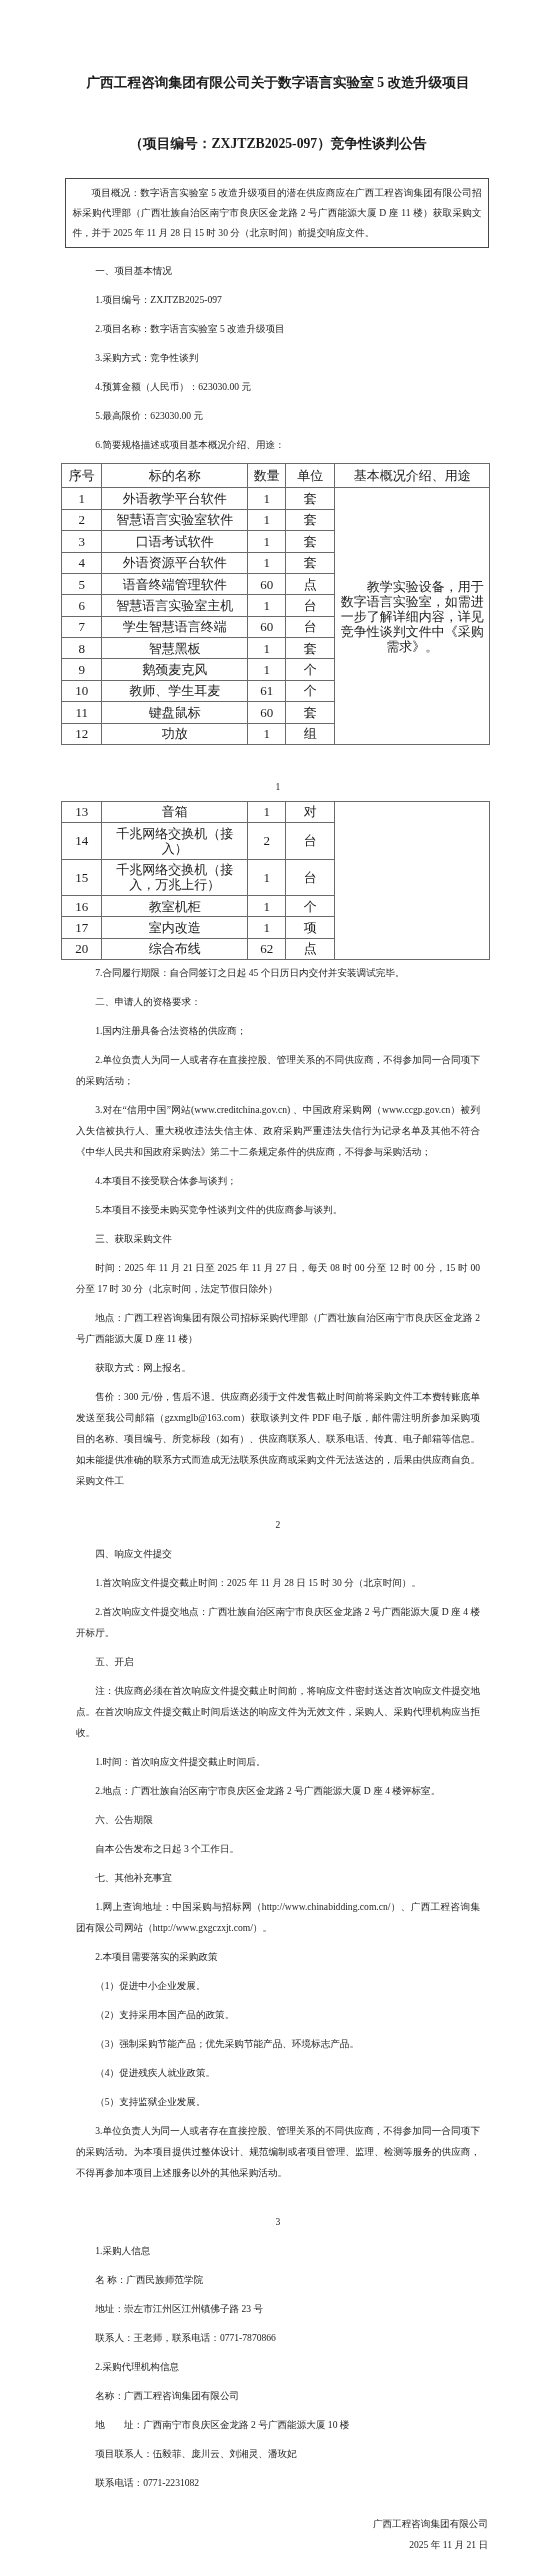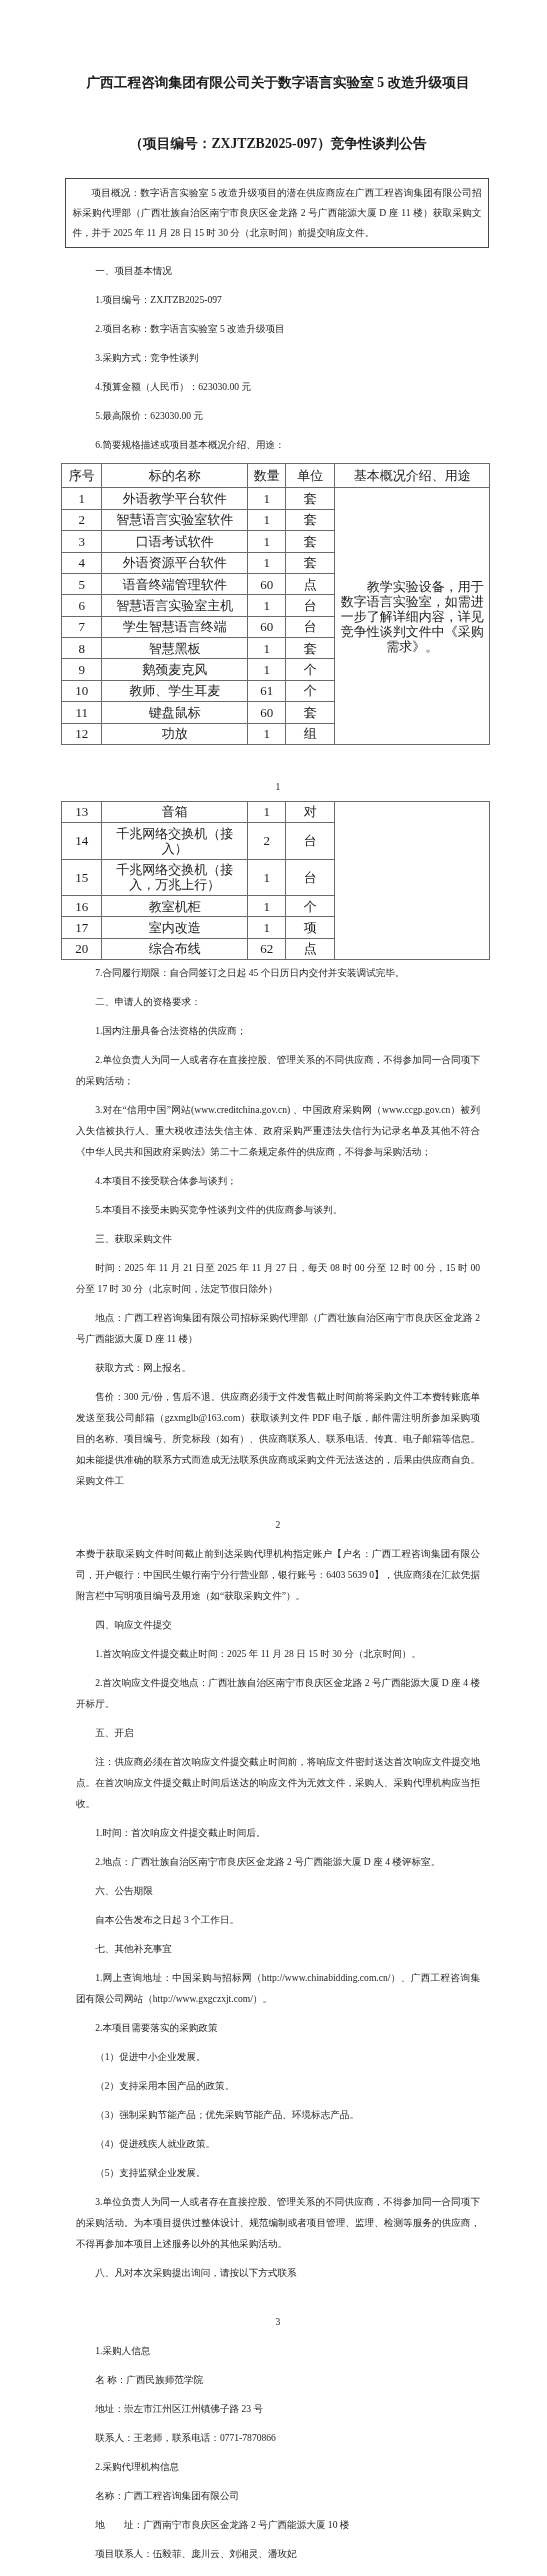--- a/index.html
+++ b/index.html
@@ -243,21 +243,20 @@
   <p class="line">5.本项目不接受未购买竞争性谈判文件的供应商参与谈判。</p>
 
   <p class="line">三、获取采购文件</p>
   <p class="line">时间：2025 年 11 月 21 日至 2025 年 11 月 27 日，每天 08 时 00 分至 12 时 00 分，15 时 00 分至 17 时 30 分（北京时间，法定节假日除外）</p>
   <p class="line">地点：广西工程咨询集团有限公司招标采购代理部（广西壮族自治区南宁市良庆区金龙路 2 号广西能源大厦 D 座 11 楼）</p>
   <p class="line">获取方式：网上报名。</p>
   <p class="line">售价：300 元/份，售后不退。供应商必须于文件发售截止时间前将采购文件工本费转账底单发送至我公司邮箱（gzxmglb@163.com）获取谈判文件 PDF 电子版，邮件需注明所参加采购项目的名称、项目编号、所竞标段（如有）、供应商联系人、联系电话、传真、电子邮箱等信息。如未能提供准确的联系方式而造成无法联系供应商或采购文件无法送达的，后果由供应商自负。采购文件工</p>
 
   <div class="page-num pn2">2</div>
 
-  <p class="line cont">本费于获取采购文件时间截止前到达采购代理机构指定账户【户名：广西工程咨询集团有限公司，开户银行：中国民生银行南宁分行营业部，银行账号：6403 5639 0】，供应商须在汇款凭据附言栏中写明项目编号及用途（如“获取采购文件”）。</p>
 
   <p class="line">四、响应文件提交</p>
   <p class="line">1.首次响应文件提交截止时间：2025 年 11 月 28 日 15 时 30 分（北京时间）。</p>
   <p class="line">2.首次响应文件提交地点：广西壮族自治区南宁市良庆区金龙路 2 号广西能源大厦 D 座 4 楼开标厅。</p>
   <p class="line">五、开启</p>
 
   <p class="line">注：供应商必须在首次响应文件提交截止时间前，将响应文件密封送达首次响应文件提交地点。在首次响应文件提交截止时间后送达的响应文件为无效文件，采购人、采购代理机构应当拒收。</p>
   <p class="line">1.时间：首次响应文件提交截止时间后。</p>
   <p class="line">2.地点：广西壮族自治区南宁市良庆区金龙路 2 号广西能源大厦 D 座 4 楼评标室。</p>
 
@@ -267,21 +266,20 @@
   <p class="line">七、其他补充事宜</p>
   <p class="line">1.网上查询地址：中国采购与招标网（http://www.chinabidding.com.cn/）、广西工程咨询集团有限公司网站（http://www.gxgczxjt.com/）。</p>
   <p class="line">2.本项目需要落实的采购政策</p>
   <p class="line">（1）促进中小企业发展。</p>
   <p class="line">（2）支持采用本国产品的政策。</p>
   <p class="line">（3）强制采购节能产品；优先采购节能产品、环境标志产品。</p>
   <p class="line">（4）促进残疾人就业政策。</p>
   <p class="line">（5）支持监狱企业发展。</p>
   <p class="line">3.单位负责人为同一人或者存在直接控股、管理关系的不同供应商，不得参加同一合同项下的采购活动。为本项目提供过整体设计、规范编制或者项目管理、监理、检测等服务的供应商，不得再参加本项目上述服务以外的其他采购活动。</p>
 
-  <p class="line">八、凡对本次采购提出询问，请按以下方式联系</p>
 
   <div class="page-num pn3">3</div>
 
   <p class="line">1.采购人信息</p>
   <p class="line">名 称：广西民族师范学院</p>
   <p class="line">地址：崇左市江州区江州镇佛子路 23 号</p>
   <p class="line">联系人：王老师，联系电话：0771-7870866</p>
   <p class="line">2.采购代理机构信息</p>
   <p class="line">名称：广西工程咨询集团有限公司</p>
   <p class="line">地　　址：广西南宁市良庆区金龙路 2 号广西能源大厦 10 楼</p>

